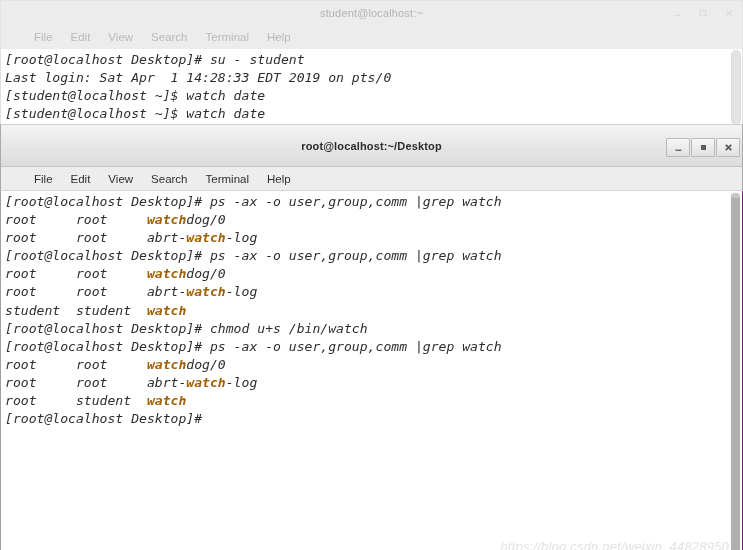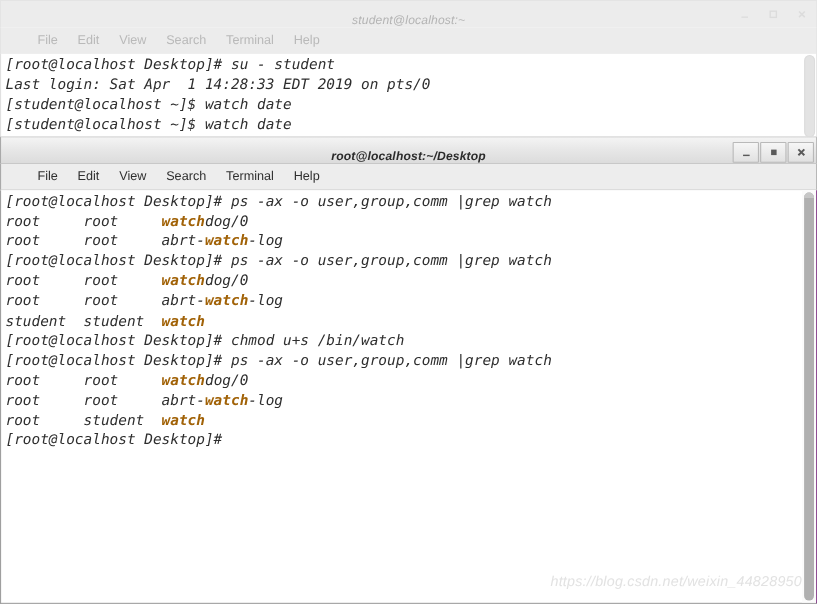--- a/index.html
+++ b/index.html
@@ -20,25 +20,24 @@
   .window {
     position: absolute;
     box-sizing: border-box;
     background: #ffffff;
   }
 
   .titlebar {
     position: relative;
     height: 25px;
     display: flex;
-    align-items: flex-end;
+    align-items: center;
     justify-content: center;
     box-sizing: border-box;
     user-select: none;
-    font-style: italic;
   }
   .titlebar-text {
     font-size: 11px;
     letter-spacing: 0.15px;
     white-space: nowrap;
   }
   .win-controls {
     position: absolute;
     top: 0;
     right: 0;
@@ -233,21 +232,21 @@
     <div class="term-text" id="term-0"><div><span>[root@localhost Desktop]# su - student</span></div><div><span>Last login: Sat Apr  1 14:28:33 EDT 2019 on pts/0</span></div><div><span>[student@localhost ~]$ watch date</span></div><div><span>[student@localhost ~]$ watch date</span></div></div>
 
     <div class="vscroll vscroll-inactive">
       <div class="thumb"></div>
     </div>
   </div>
 </div>
 
 <div class="window win-active" style="left:0px; top:124px; width:743px; height:426px;">
 
-  <div class="titlebar" style="height:25px;">
+  <div class="titlebar" style="height:43px;">
     <span class="titlebar-text">root@localhost:~/Desktop</span>
 
     <div class="win-controls">
       <div class="wc">
         <svg width="11" height="11" viewBox="0 0 11 11" aria-hidden="true">
           <rect x="2.5" y="7.6" width="6" height="1.3" fill="currentColor"></rect>
         </svg>
       </div>
       <div class="wc">
         <svg width="11" height="11" viewBox="0 0 11 11" aria-hidden="true">

